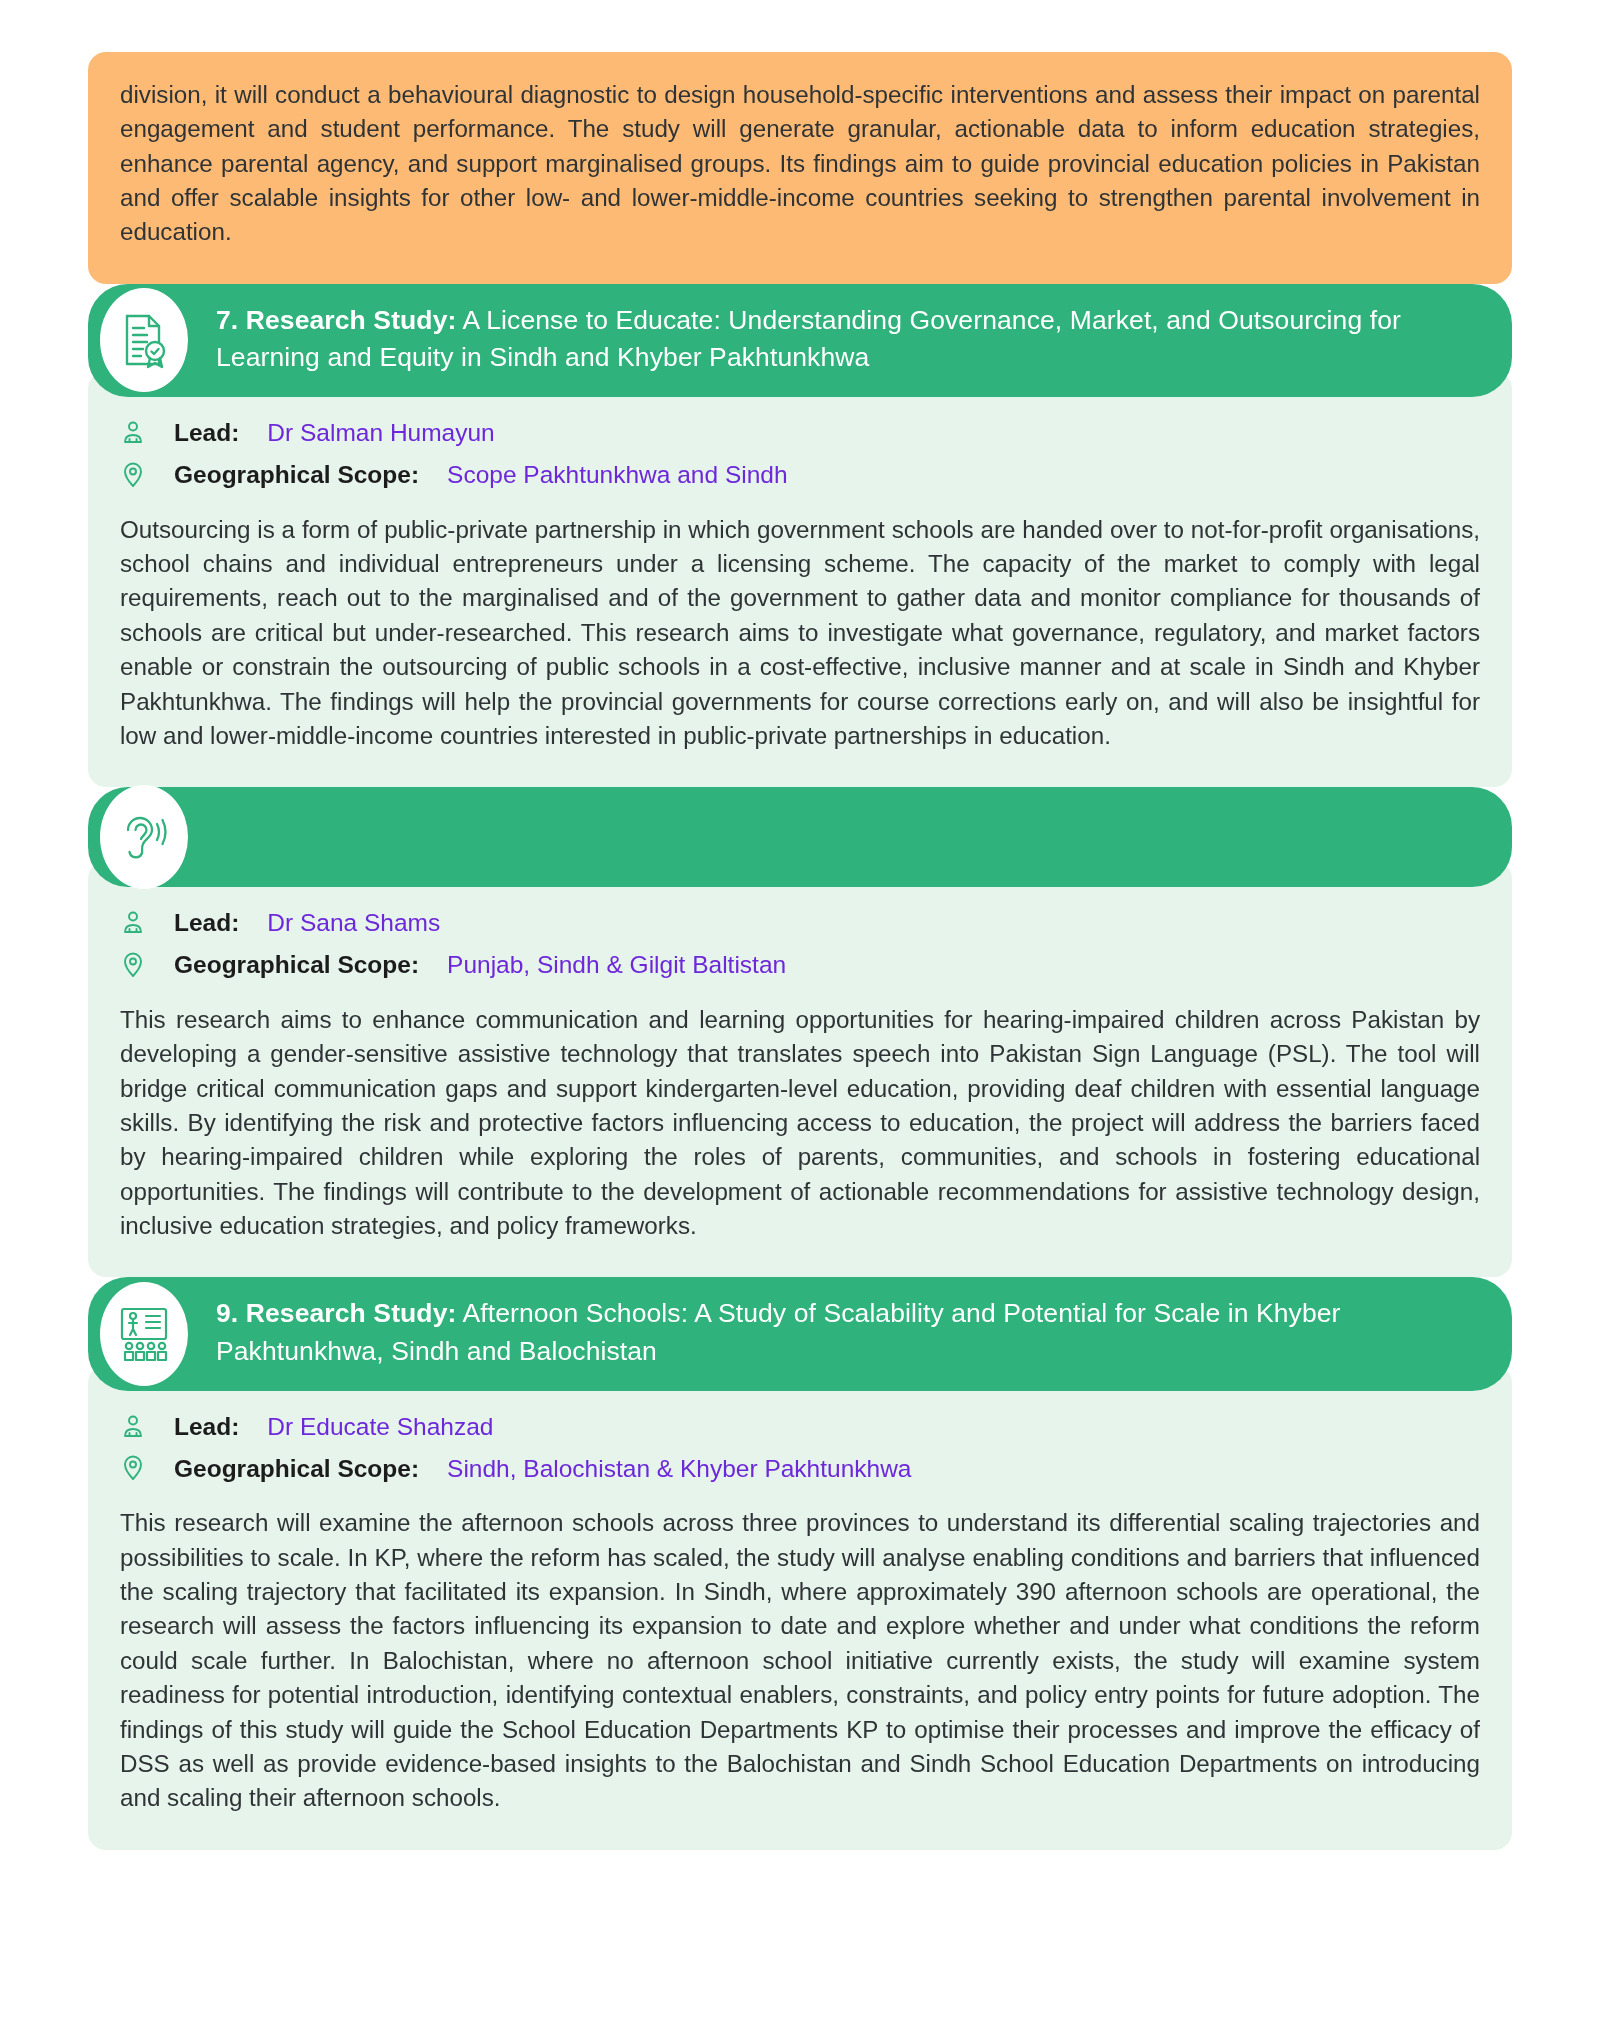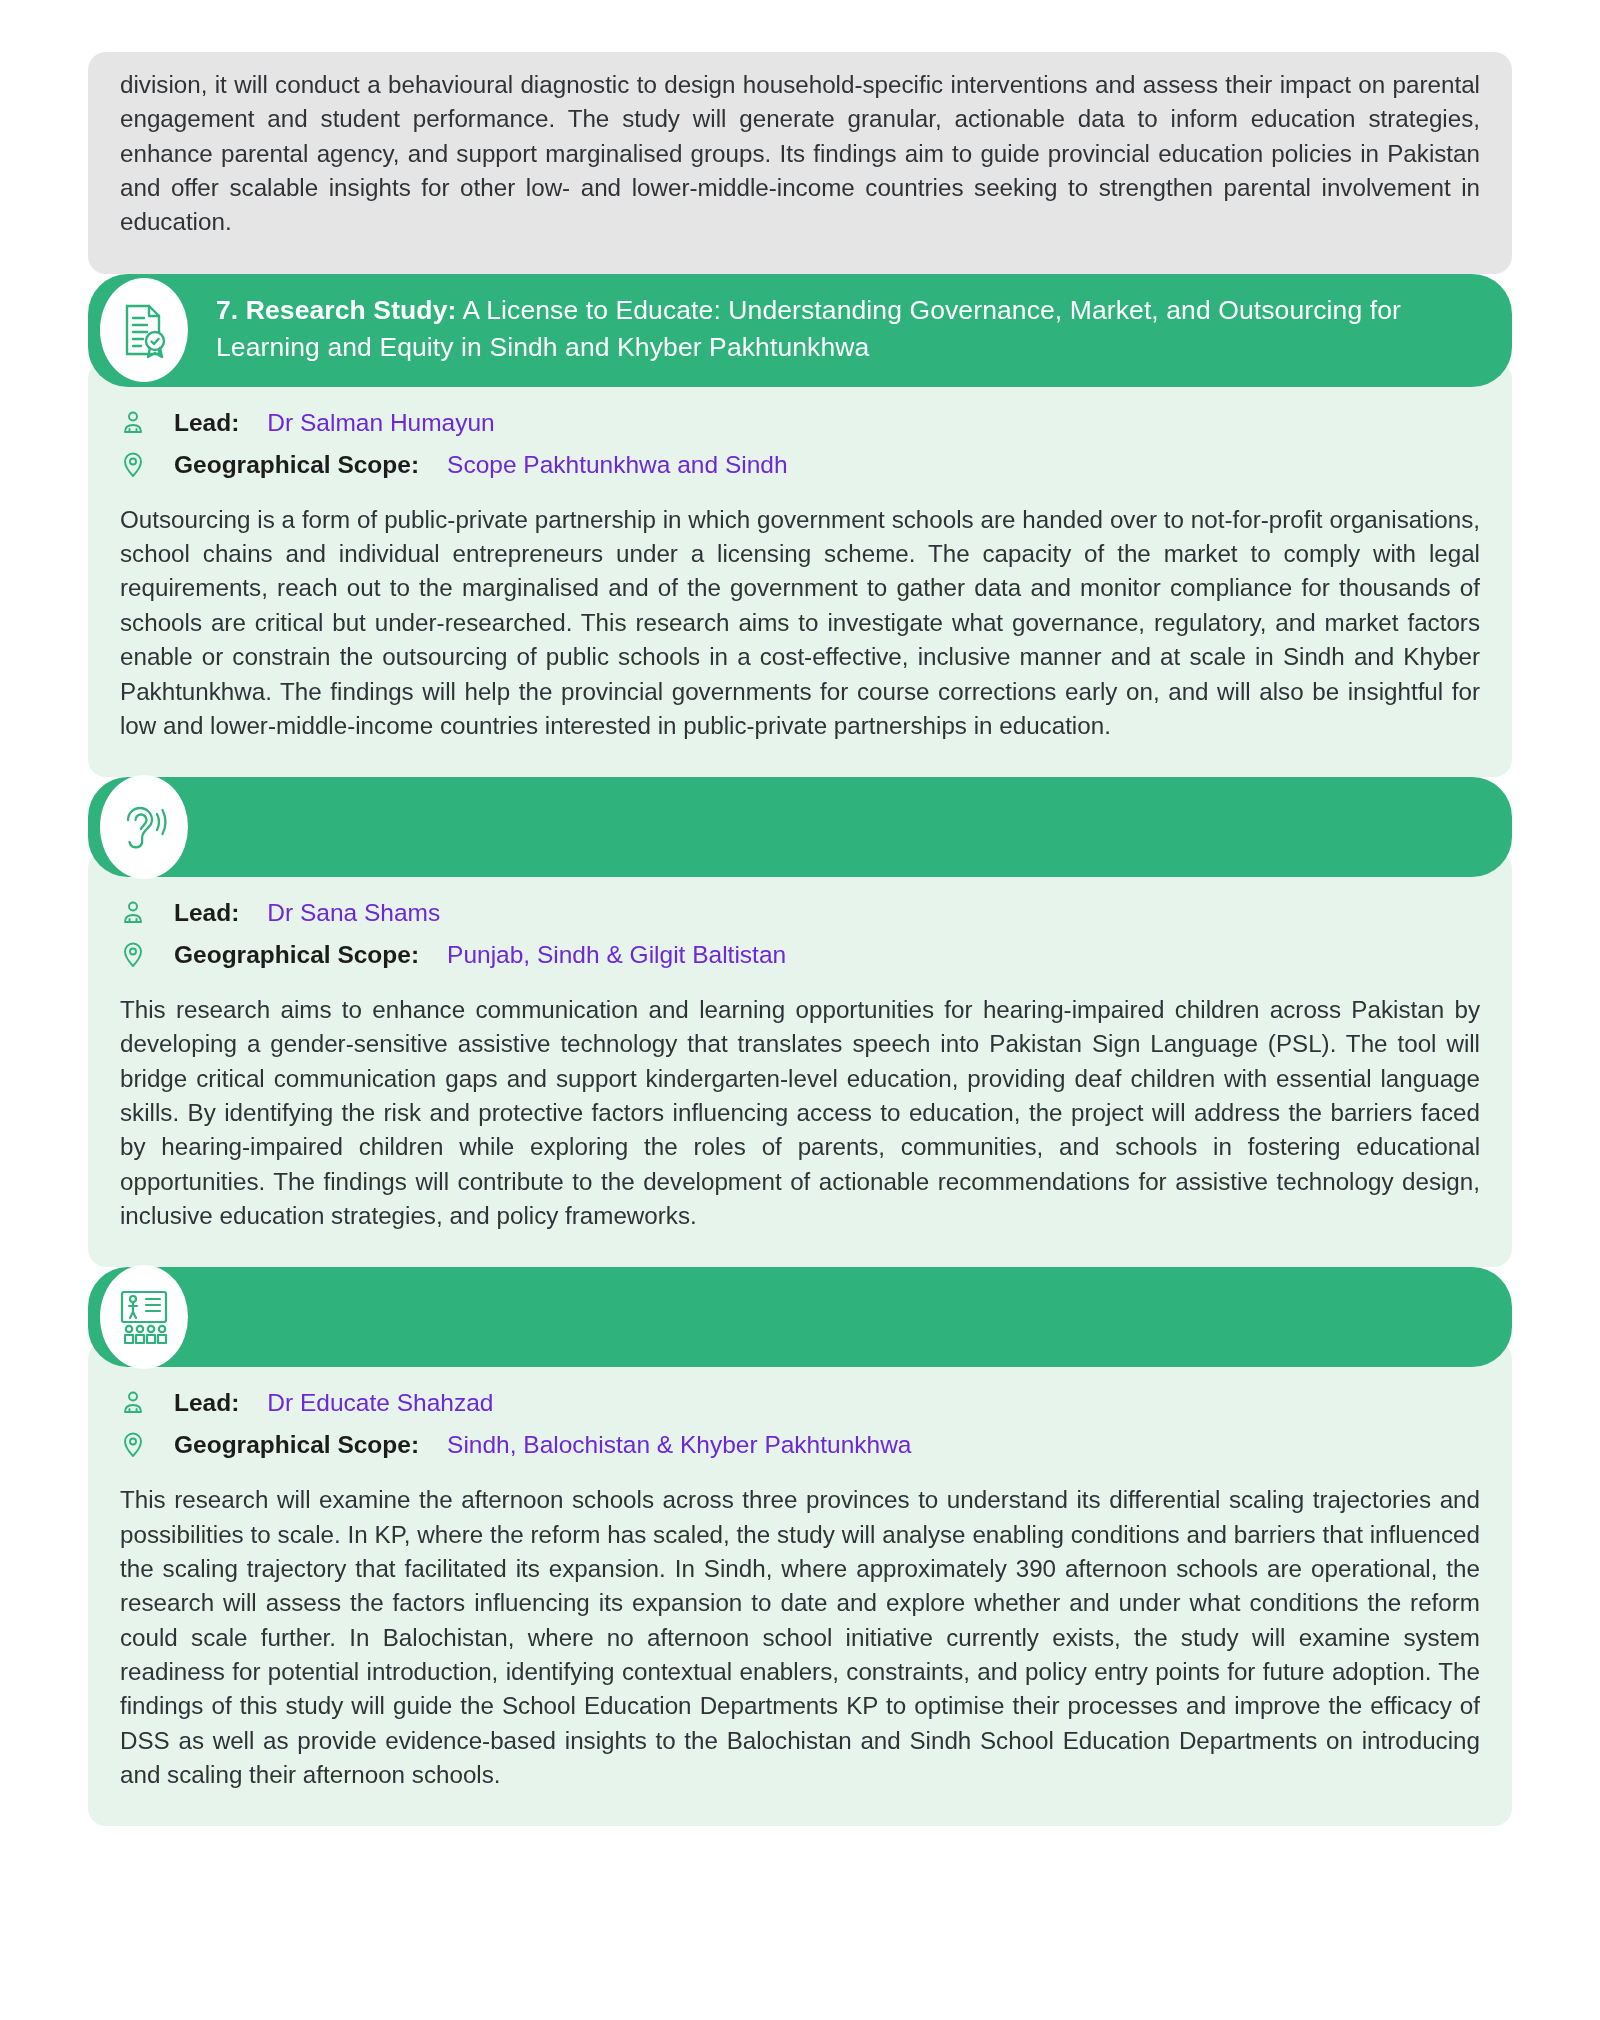--- a/index.html
+++ b/index.html
@@ -18,23 +18,23 @@
   }
   .page {
     width: 1600px;
     height: 2020px;
     padding: 0 88px;
     position: relative;
   }
 
   
   .cont-block {
-    background: #e5e5e5;
+    background: #fdba74;
     border-radius: 18px;
-    padding: 16px 32px 34px 32px;
+    padding: 26px 32px 34px 32px;
     margin-top: 52px;
   }
 
   
   .study {
   }
   .study-header {
     position: relative;
     background: #2fb27c;
     border-radius: 40px;
@@ -218,20 +218,25 @@
           <circle cx="13" cy="41" r="3.2"></circle>
           <circle cx="24" cy="41" r="3.2"></circle>
           <circle cx="35" cy="41" r="3.2"></circle>
           <circle cx="46" cy="41" r="3.2"></circle>
           <rect x="9" y="47" width="8" height="8"></rect>
           <rect x="20" y="47" width="8" height="8"></rect>
           <rect x="31" y="47" width="8" height="8"></rect>
           <rect x="42" y="47" width="8" height="8"></rect>
         </svg>
       </div>
+      <div class="header-title">
+        <span class="num">9.</span>
+        <span class="rs">Research Study:</span>
+        <span>Afternoon Schools: A Study of Scalability and Potential for Scale in Khyber Pakhtunkhwa, Sindh and Balochistan</span>
+      </div>
     </div>
     <div class="study-body">
       <div class="meta-row">
         <span class="meta-icon">
           <svg width="22" height="24" viewBox="0 0 22 24" fill="none" stroke="#2fb27c" stroke-width="1.9" stroke-linecap="round" stroke-linejoin="round">
             <circle cx="11" cy="5.5" r="4"></circle>
             <path d="M3 21 q0 -7 8 -7 q8 0 8 7 z"></path>
             <line x1="7.5" y1="18" x2="7.5" y2="21"></line>
             <line x1="14.5" y1="18" x2="14.5" y2="21"></line>
           </svg>

